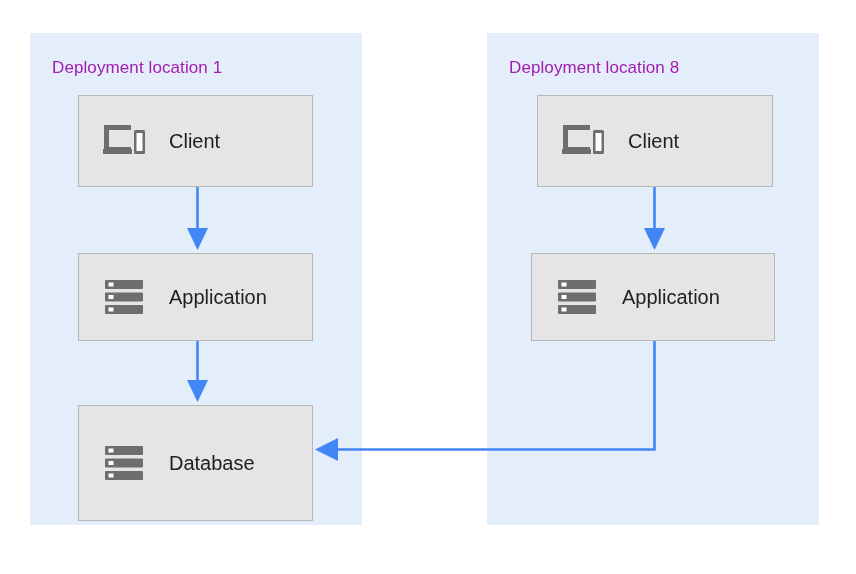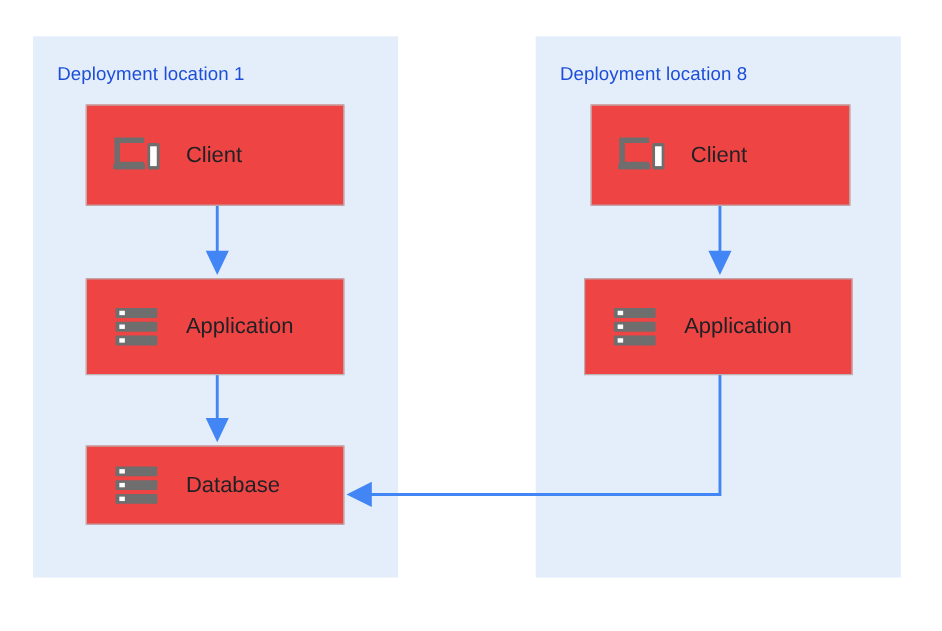--- a/index.html
+++ b/index.html
@@ -26,29 +26,29 @@
     background: #e4eefb;
   }
   #region-1 { left: 30px;  top: 33px; width: 332px; height: 492px; }
   #region-2 { left: 487px; top: 33px; width: 332px; height: 492px; }
 
   .region-title {
     position: absolute;
     left: 22px;
     top: 25px;
     font-size: 17px;
-    color: #1d4ed8;
+    color: #a21caf;
     letter-spacing: 0.1px;
     white-space: nowrap;
   }
 
   
   .node {
     position: absolute;
-    background: #ef4444;
+    background: #e5e5e5;
     border: 1px solid #b7b7b7;
     box-sizing: border-box;
     display: flex;
     align-items: center;
     padding-left: 22px;
   }
   .node .node-icon {
     flex: 0 0 auto;
     width: 46px;
     height: 46px;
@@ -58,21 +58,21 @@
   }
   .node .node-label {
     margin-left: 22px;
     font-size: 20px;
     color: #202124;
     white-space: nowrap;
   }
 
   #node-client-1 { left: 78px;  top: 95px;  width: 235px; height: 92px; }
   #node-app-1    { left: 78px;  top: 253px; width: 235px; height: 88px; }
-  #node-db-1     { left: 78px;  top: 405px; width: 235px; height: 72px; }
+  #node-db-1     { left: 78px;  top: 405px; width: 235px; height: 116px; }
   #node-client-2 { left: 537px; top: 95px;  width: 236px; height: 92px; }
   #node-app-2    { left: 531px; top: 253px; width: 244px; height: 88px; }
 
   
   #connectors {
     position: absolute;
     left: 0;
     top: 0;
     width: 856px;
     height: 574px;

